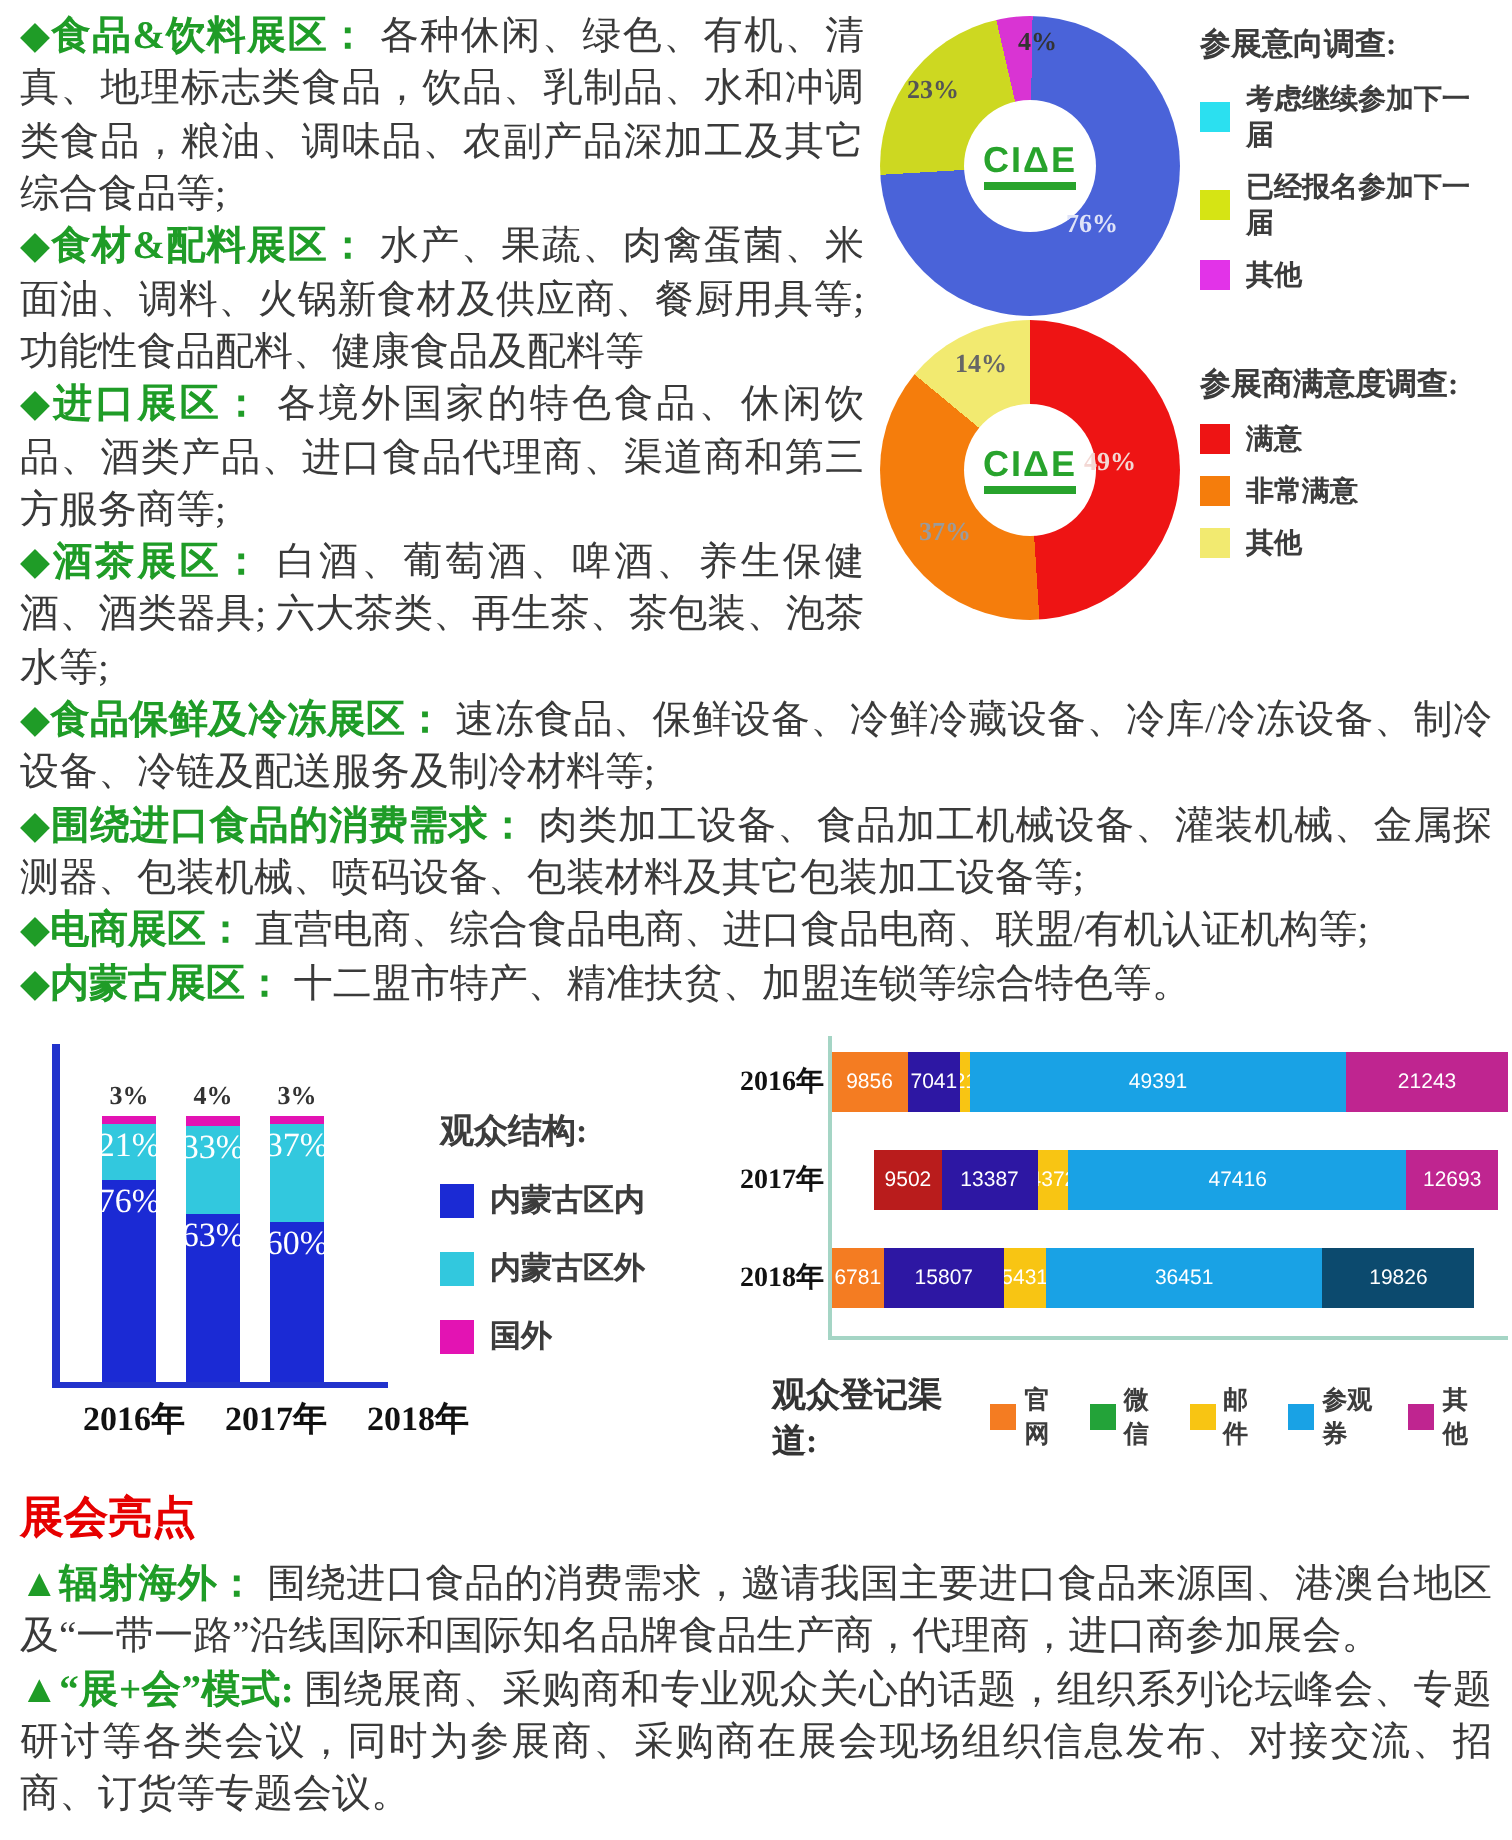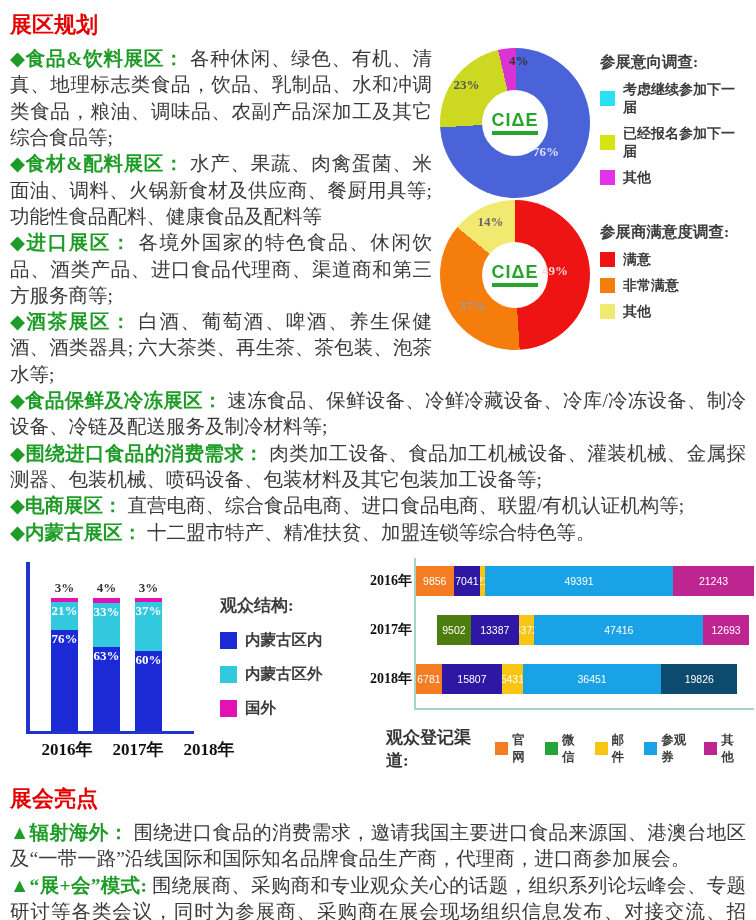--- a/index.html
+++ b/index.html
@@ -29,21 +29,21 @@
   
   .vchart{position:absolute;left:8px;top:0;width:352px;height:218px;}
   .v-axis-y{position:absolute;left:18px;top:6px;width:4px;height:172px;background:#2233cc;}
   .v-axis-x{position:absolute;left:18px;top:175px;width:168px;height:3px;background:#2233cc;}
   .vbars{position:absolute;left:43px;bottom:43px;display:flex;gap:15px;align-items:flex-end;}
   .vcol{display:flex;flex-direction:column;align-items:center;}
   .vtop{font-size:13px;color:#333;font-weight:bold;margin-bottom:2px;}
   .vstack{width:27px;display:flex;flex-direction:column;}
   .vseg{position:relative;}
   .vseg span{position:absolute;left:50%;transform:translateX(-50%);top:1px;
-             font-size:13px;font-weight:bold;color:#fff;white-space:nowrap;}
+             font-size:17px;font-weight:normal;color:#fff;white-space:nowrap;}
   .vxlabels{position:absolute;left:28px;top:182px;display:flex;gap:9px;}
   .vxlabels div{width:62px;text-align:center;font-size:17px;font-weight:bold;color:#111;}
   .vlegend{position:absolute;left:212px;top:38px;}
   .vlegend .pie-title{font-size:17px;margin-bottom:12px;}
   .vlegend .lg-item{font-size:15.5px;margin:13px 0;}
   .vlegend .lg-sq{width:17px;height:17px;}
 
   
   .hchart{position:absolute;left:368px;top:2px;width:386px;}
   .hplot{position:relative;margin-left:46px;border-left:2px solid #a5d5c5;
@@ -62,21 +62,20 @@
   .hlegend .lg-sq{width:13px;height:13px;margin-right:4px;}
 
   .highlights{padding:6px 10px 0 10px;}
   .hl-p{margin:0;font-size:19.5px;line-height:1.35;text-align:justify;}
   .hl-label{color:#1f9c27;font-weight:bold;}
 </style>
 </head>
 <body>
 
 <div class="top">
-  <div class="sec-title">展区规划</div>
 
   <div class="pie-float">
     <div class="pie-group">
       <div class="donut" id="pie0" style="background: conic-gradient(from -13deg, rgb(217, 52, 211) 0deg, rgb(217, 52, 211) 13.9806deg, rgb(74, 99, 217) 13.9806deg, rgb(74, 99, 217) 279.612deg, rgb(205, 216, 33) 279.612deg, rgb(205, 216, 33) 360deg);">
         <div class="hole">
           <div class="logo-txt">CIΔE</div>
           <div class="logo-bar"></div>
         </div>
       <span class="pie-label" style="left: 46%; top: 3%; color: rgb(51, 51, 51);">4%</span>
           <span class="pie-label" style="left: 62%; top: 64%; color: rgb(223, 227, 248);">76%</span>
@@ -228,21 +227,21 @@
               <span>49391</span>
             </div>
             <div class="hseg" style="width: 23.9358%; background: rgb(191, 37, 144);">
               <span>21243</span>
             </div>
           </div>
         </div>
         <div class="hrow">
           <div class="hylab">2017年</div>
           <div class="hbar" style="width: 98.4451%;">
-            <div class="hseg" style="width: 10.8756%; background: #4d7c0f; margin-left: 21px;">
+            <div class="hseg" style="width: 10.8756%; background: #b91c1c; margin-left: 21px;">
               <span>9502</span>
             </div>
             <div class="hseg" style="width: 15.3222%; background: rgb(45, 23, 163); align-items: center;">
               <span>13387</span>
             </div>
             <div class="hseg" style="width: 5.00401%; background: rgb(248, 197, 19);">
               <span>4372</span>
             </div>
             <div class="hseg" style="width: 54.2703%; background: rgb(25, 162, 229);">
               <span>47416</span>

